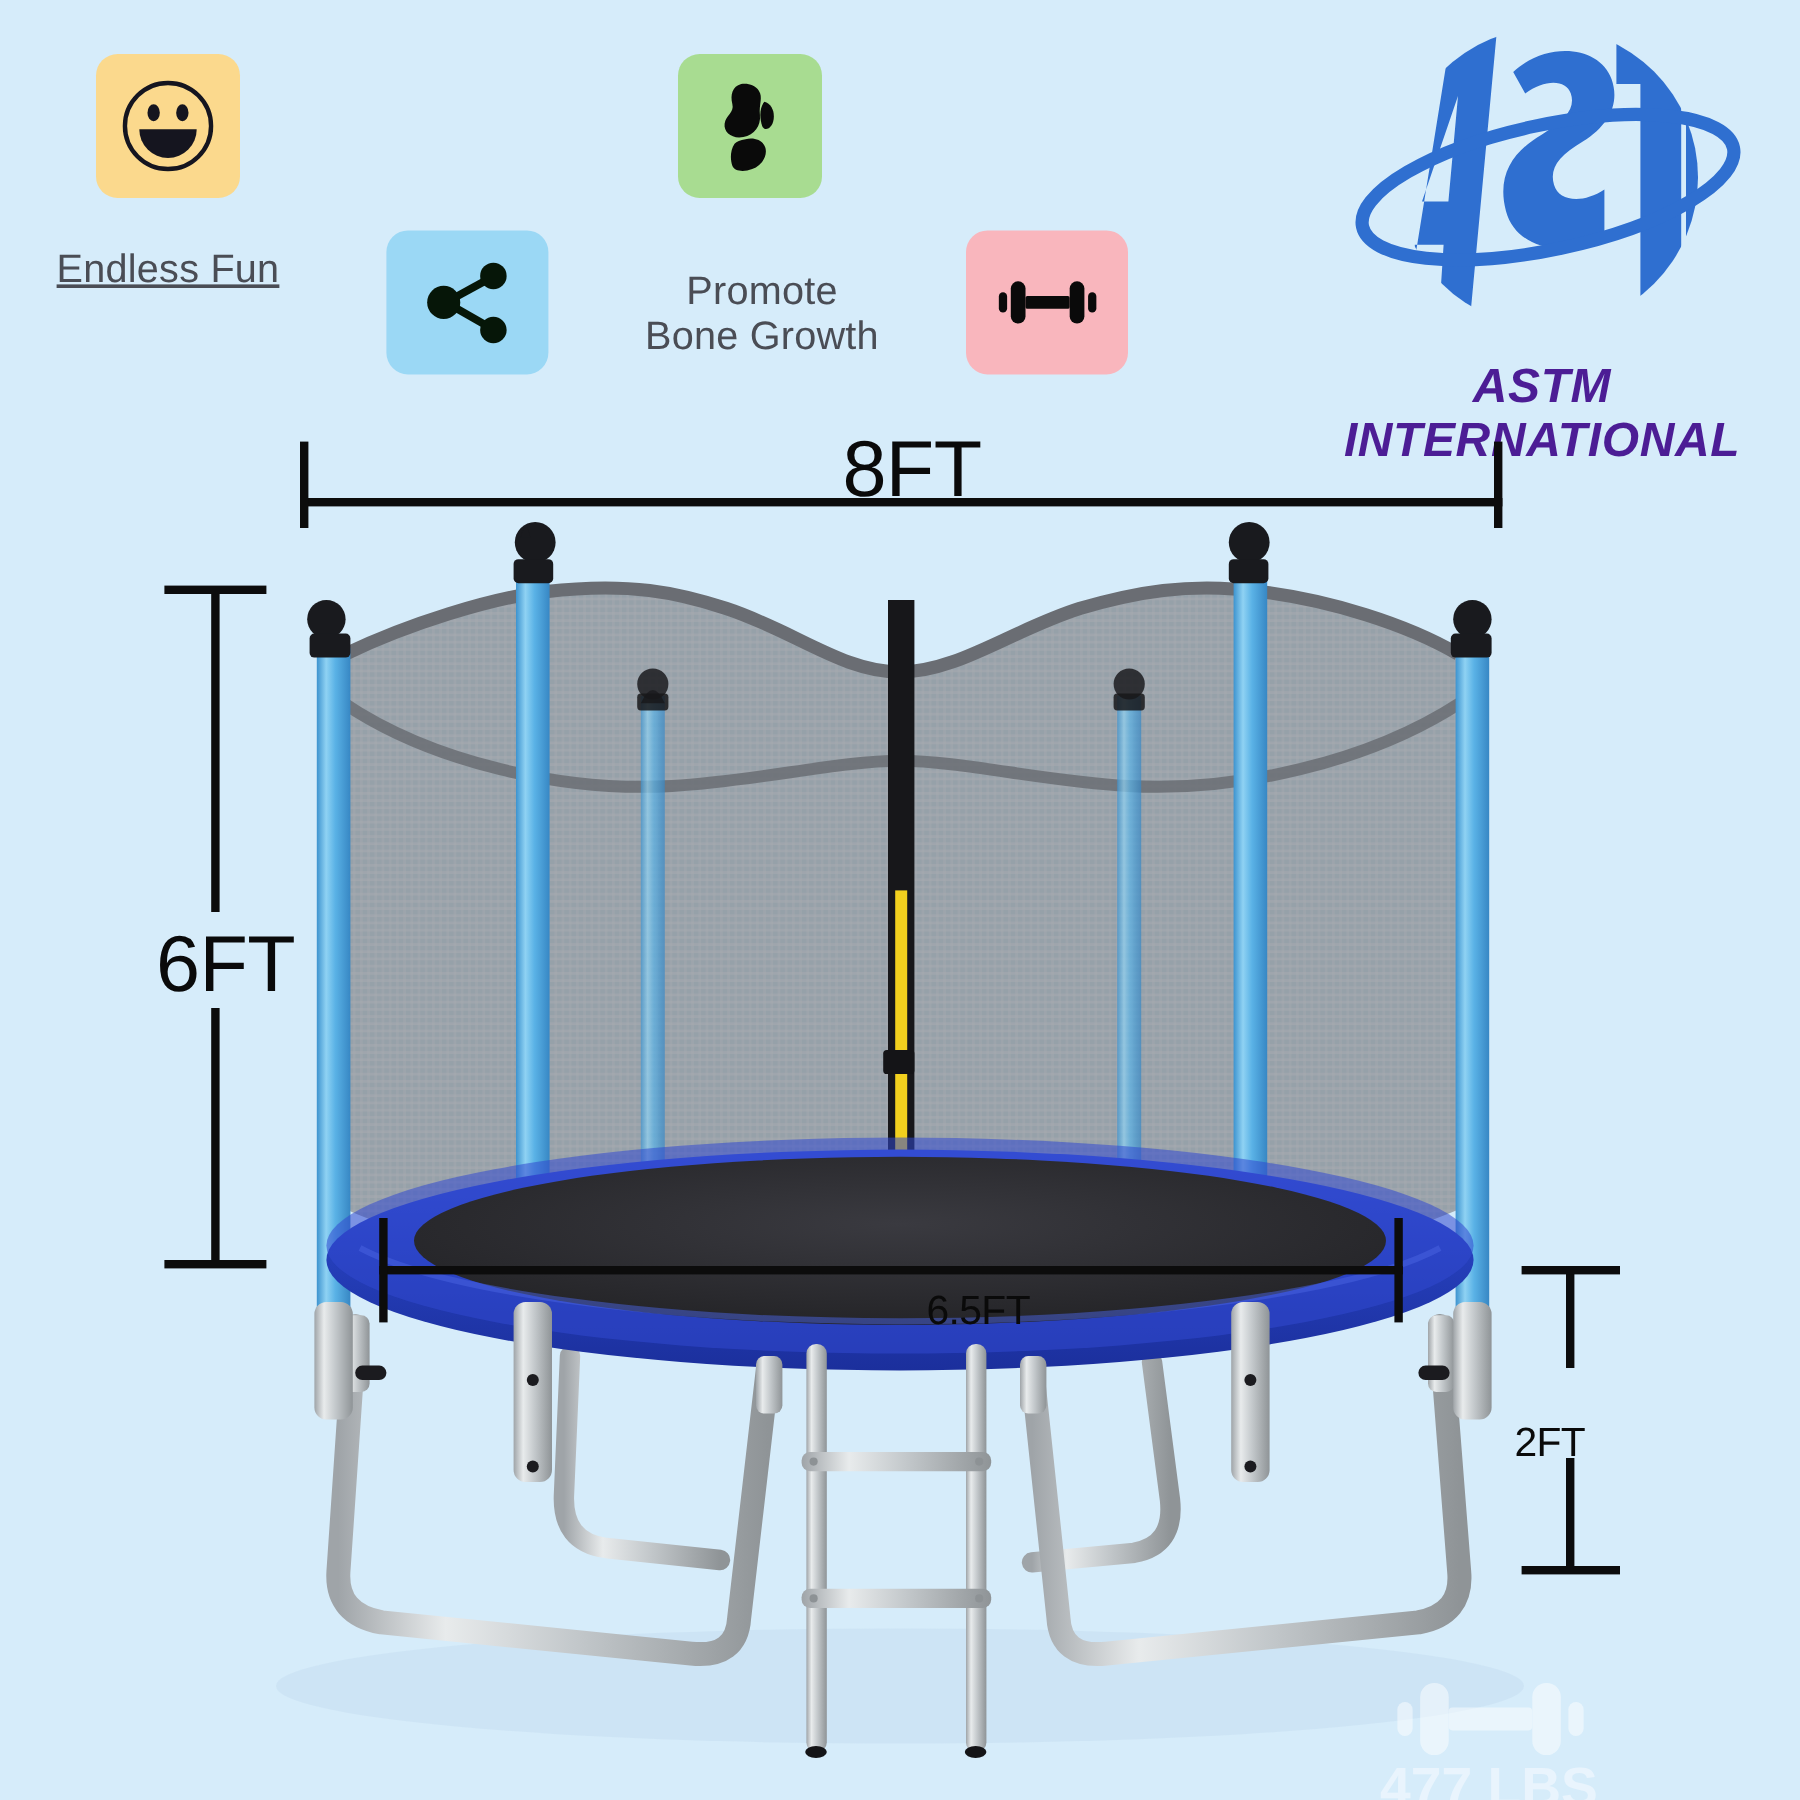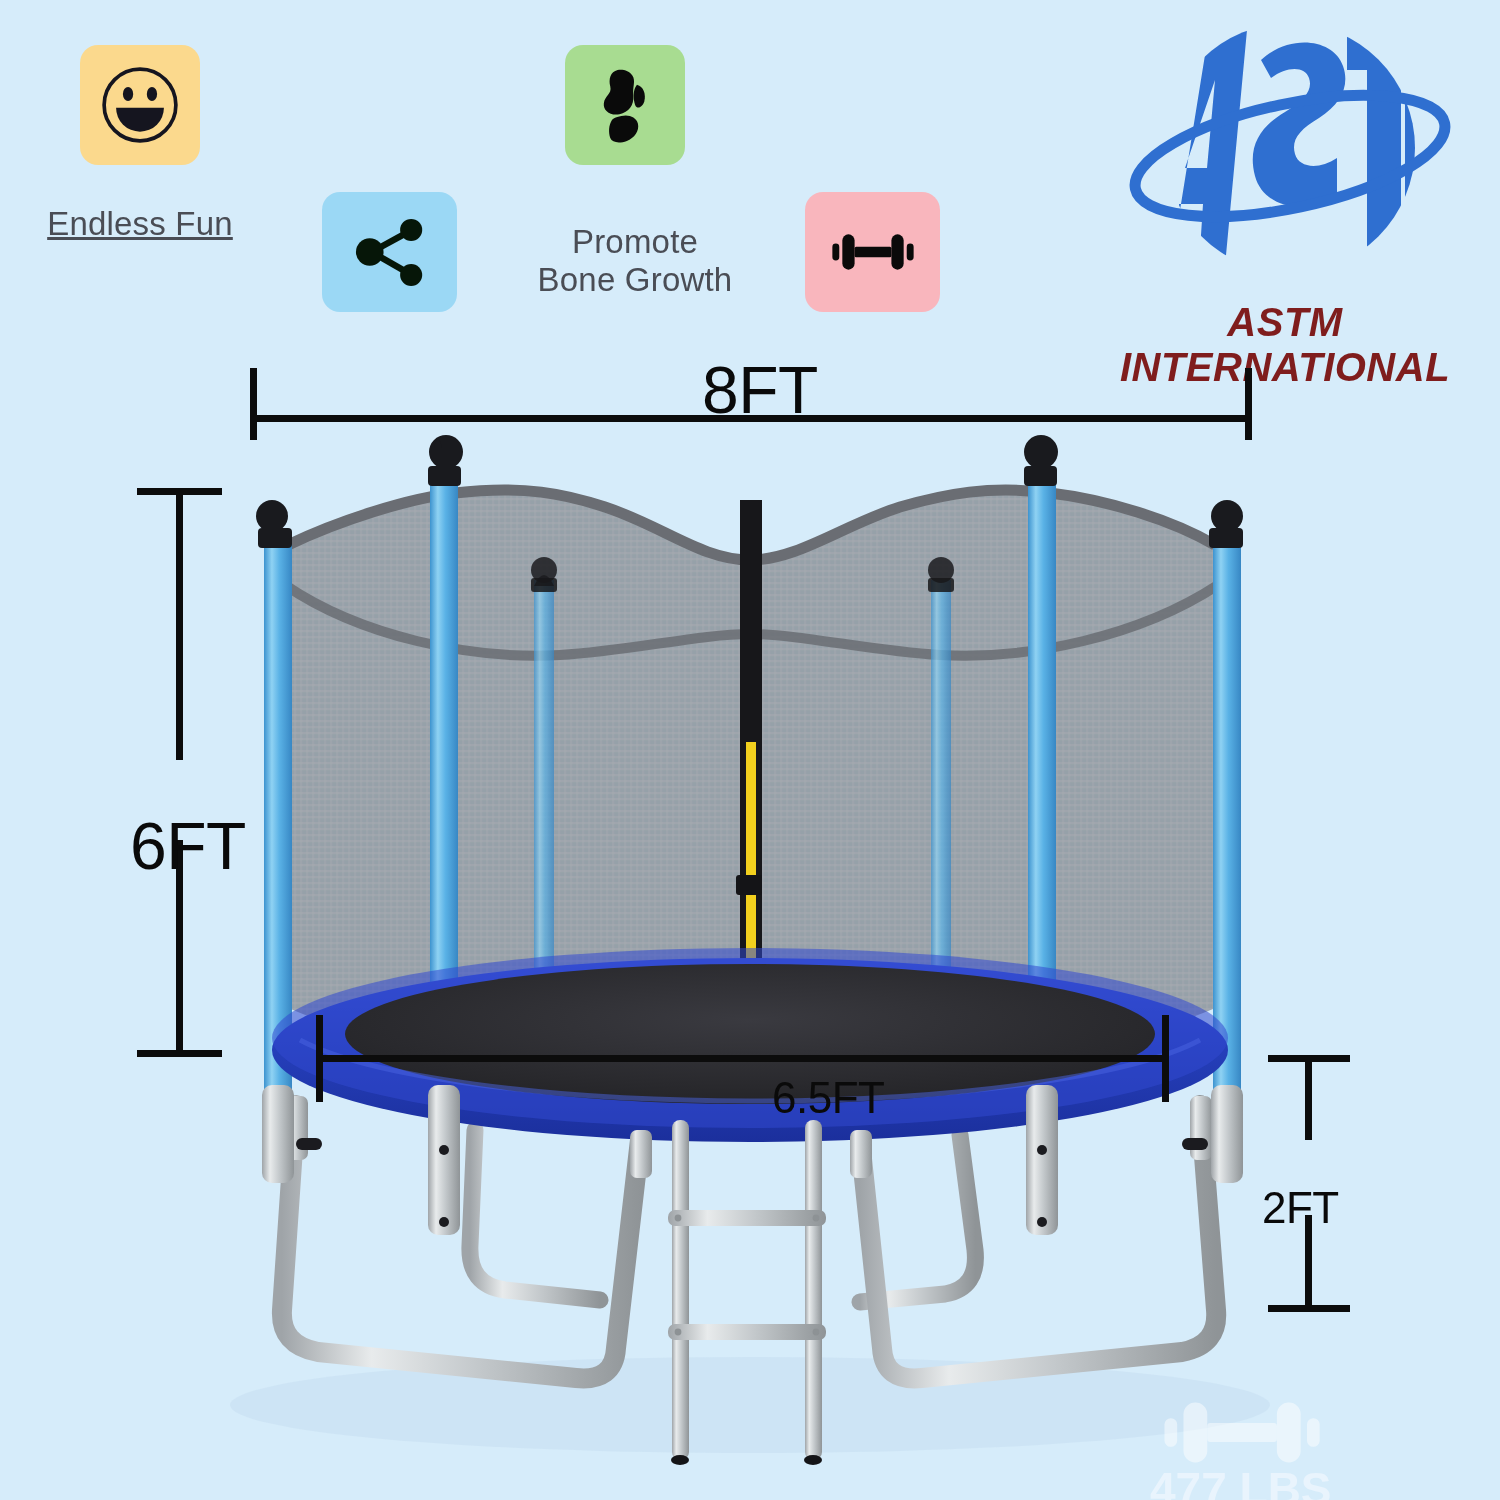--- a/index.html
+++ b/index.html
@@ -26,30 +26,30 @@
     letter-spacing: .2px;
     text-align: center;
     white-space: pre-line;
     font-family: "Liberation Sans", sans-serif;
   }
 
   
   .astm-wrap { position: absolute; left: 1075px; top: 8px; width: 420px; height: 345px; }
   .astm-name {
     position: absolute; left: 0; top: 292px; width: 420px;
-    text-align: center; color: #7f1d1d; font-style: italic;
+    text-align: center; color: #4c1d95; font-style: italic;
     font-weight: bold; font-size: 40px; letter-spacing: .5px;
     font-family: "Liberation Sans", sans-serif;
   }
 
   
   .dim-line { position: absolute; background: #0c0c0c; }
   .dim-text {
     position: absolute; color: #0a0a0a;
-    font-size: 44px; font-family: "Liberation Sans", sans-serif;
+    font-size: 34px; font-family: "Liberation Sans", sans-serif;
     letter-spacing: -0.5px; white-space: nowrap;
   }
   .dim-text.big { font-size: 66px; }
 
   
   .tramp { position: absolute; left: 0; top: 0; width: 1500px; height: 1500px; }
 
   
   .wm { position: absolute; left: 1155px; top: 1385px; opacity: .55; }
   .wm-text {
@@ -293,21 +293,21 @@
 
   <div class="dim-line" style="left:250px;top:415px;width:1002px;height:7px;"></div>
   <div class="dim-line" style="left:250px;top:368px;width:7px;height:72px;"></div>
   <div class="dim-line" style="left:1245px;top:368px;width:7px;height:72px;"></div>
   <div class="dim-text big" style="left:702px;top:352px;">8FT</div>
 
   <div class="dim-line" style="left:176px;top:490px;width:7px;height:270px;"></div>
   <div class="dim-line" style="left:176px;top:840px;width:7px;height:215px;"></div>
   <div class="dim-line" style="left:137px;top:488px;width:85px;height:7px;"></div>
   <div class="dim-line" style="left:137px;top:1050px;width:85px;height:7px;"></div>
-  <div class="dim-text big" style="left:130px;top:808px;">6FT</div>
+  <div class="dim-text big" style="left:130px;top:765px;">6FT</div>
 
   <div class="dim-line" style="left:316px;top:1055px;width:853px;height:7px;"></div>
   <div class="dim-line" style="left:316px;top:1015px;width:7px;height:87px;"></div>
   <div class="dim-line" style="left:1162px;top:1015px;width:7px;height:87px;"></div>
   <div class="dim-text" style="left:772px;top:1073px;">6.5FT</div>
 
   <div class="dim-line" style="left:1305px;top:1058px;width:7px;height:82px;"></div>
   <div class="dim-line" style="left:1305px;top:1215px;width:7px;height:95px;"></div>
   <div class="dim-line" style="left:1268px;top:1055px;width:82px;height:7px;"></div>
   <div class="dim-line" style="left:1268px;top:1305px;width:82px;height:7px;"></div>

